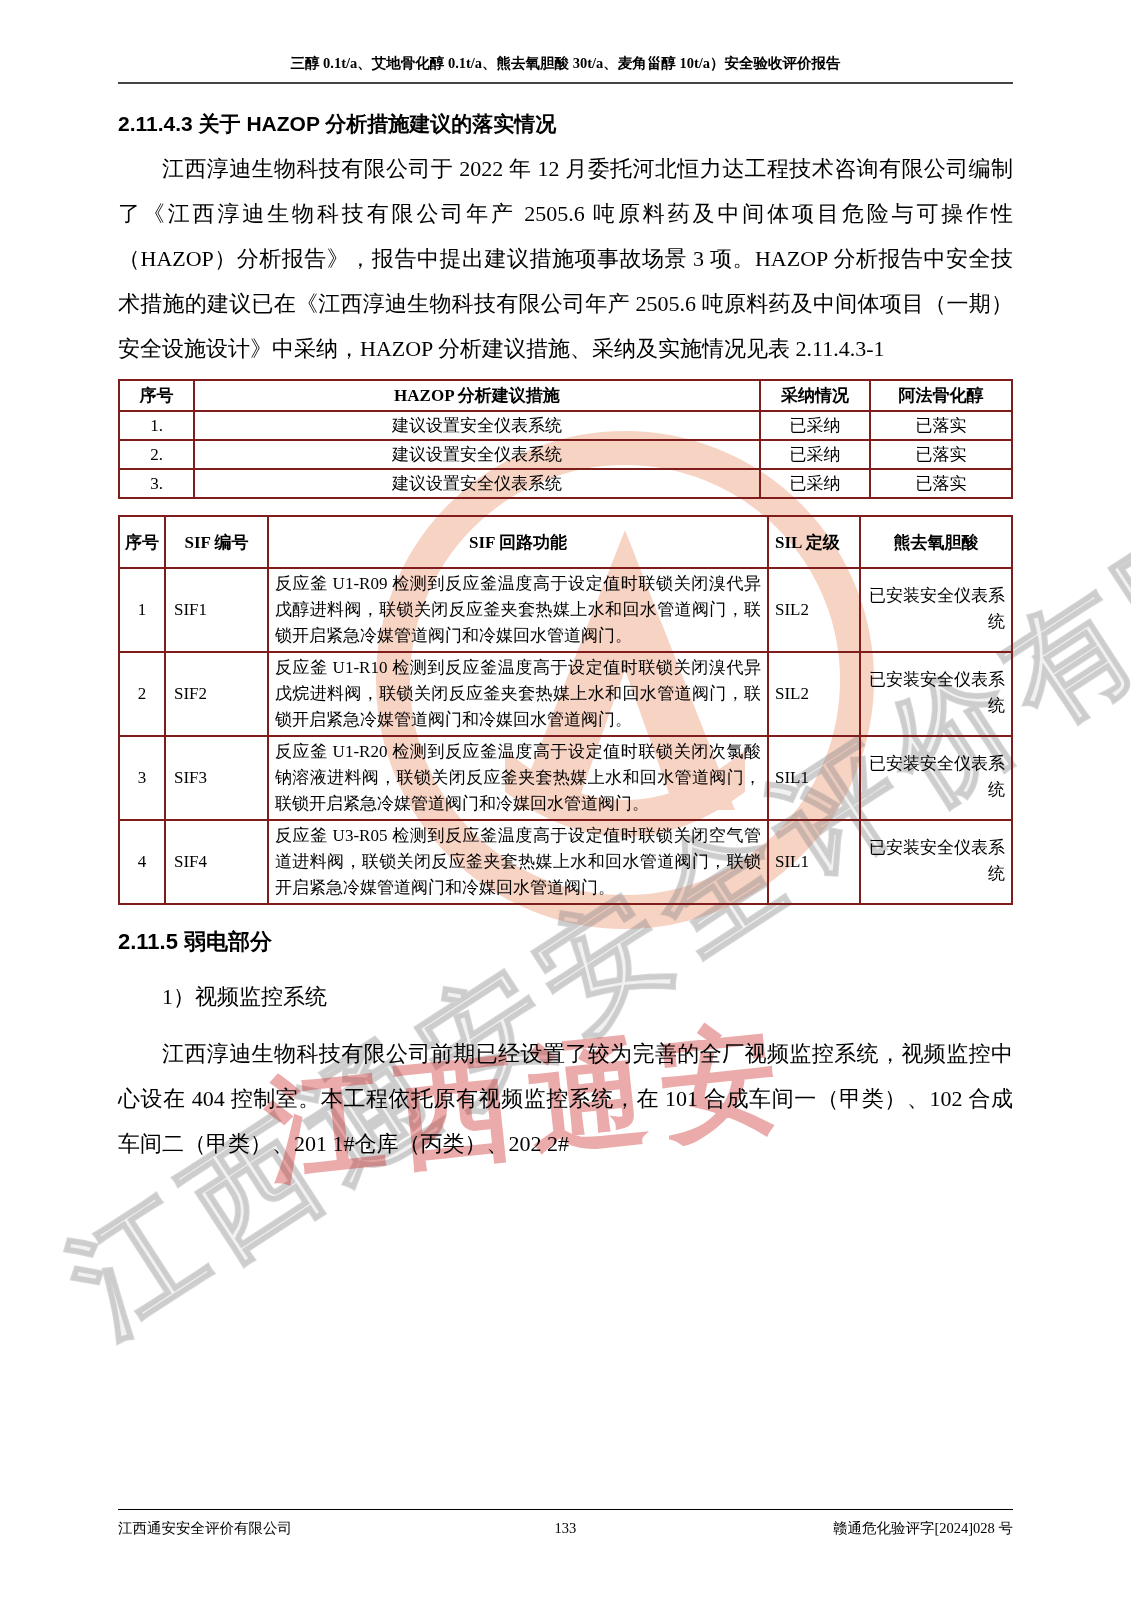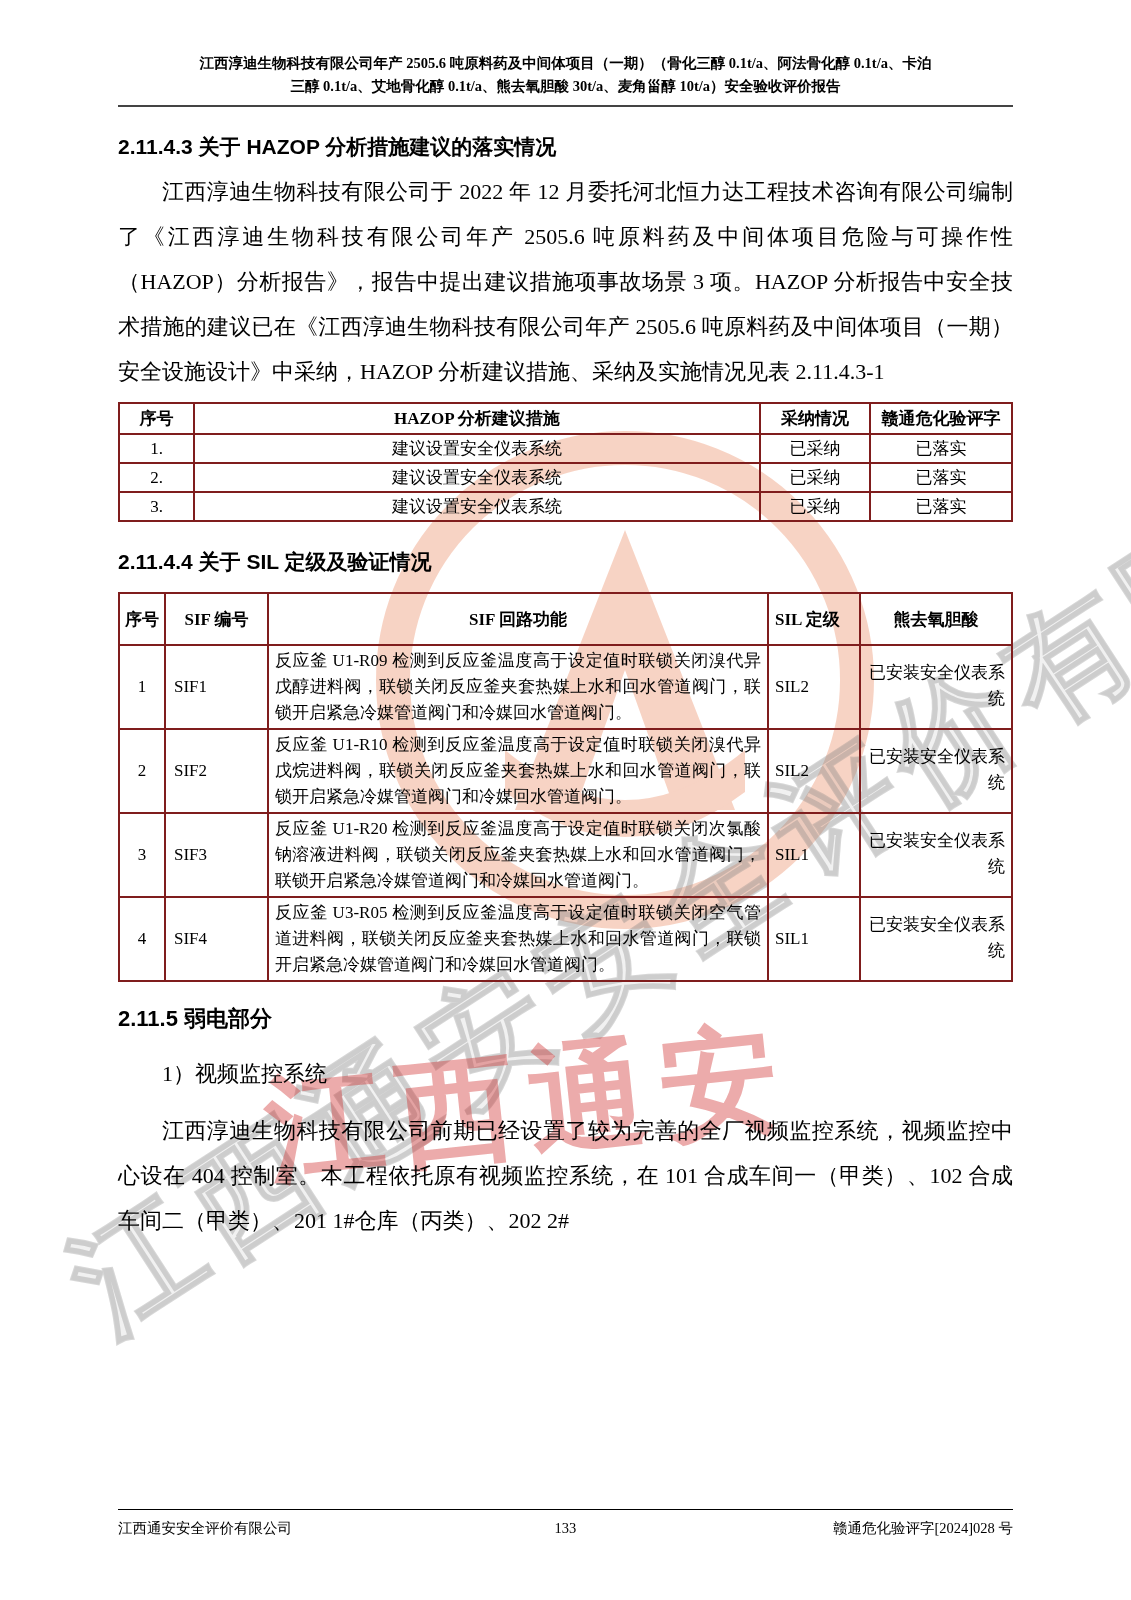--- a/index.html
+++ b/index.html
@@ -159,42 +159,41 @@
       <path d="M260 110 L150 390 L210 390 L260 250 L310 390 L370 390 Z" fill="#e8784a"></path>
       <path d="M140 330 Q260 430 380 330 L380 372 Q260 462 140 372 Z" fill="#e8784a"></path>
     </svg>
     <div class="wm-diagonal">江西通安安全评价有限公司</div>
     <div class="wm-red">江西通安</div>
   </div>
 
   <div class="content">
 
     <header class="doc-header">
-      <div>江西淳迪生物科技有限公司年产 2505.6 吨原料药及中间体项目（一期）（骨化三醇 0.1t/a、阿法骨化醇 0.1t/a、卡泊</div>
       <div>三醇 0.1t/a、艾地骨化醇 0.1t/a、熊去氧胆酸 30t/a、麦角甾醇 10t/a）安全验收评价报告</div>
     </header>
 
     <h2 class="h-section">2.11.4.3 关于 HAZOP 分析措施建议的落实情况</h2>
 
     <p class="para">江西淳迪生物科技有限公司于 2022 年 12 月委托河北恒力达工程技术咨询有限公司编制了《江西淳迪生物科技有限公司年产 2505.6 吨原料药及中间体项目危险与可操作性（HAZOP）分析报告》，报告中提出建议措施项事故场景 3 项。HAZOP 分析报告中安全技术措施的建议已在《江西淳迪生物科技有限公司年产 2505.6 吨原料药及中间体项目（一期）安全设施设计》中采纳，HAZOP 分析建议措施、采纳及实施情况见表 2.11.4.3-1</p>
 
 
     <table class="t1">
       <colgroup>
         <col style="width:75px">
           <col>
           <col style="width:110px">
           <col style="width:142px">
       </colgroup>
       <thead>
         <tr>
           <th>序号</th>
           <th>HAZOP 分析建议措施</th>
           <th>采纳情况</th>
-          <th>赣通危化验评字</th>
+          <th>阿法骨化醇</th>
         </tr>
       </thead>
       <tbody>
           <tr>
             <td>1.</td>
             <td>建议设置安全仪表系统</td>
             <td>已采纳</td>
             <td>已落实</td>
           </tr>
           <tr>
@@ -205,21 +204,20 @@
           </tr>
           <tr>
             <td>3.</td>
             <td>建议设置安全仪表系统</td>
             <td>已采纳</td>
             <td>已落实</td>
           </tr>
         </tbody>
     </table>
 
-    <h2 class="h-section">2.11.4.4 关于 SIL 定级及验证情况</h2>
 
     <table class="t2">
       <colgroup>
         <col style="width:46px">
           <col style="width:103px">
           <col>
           <col style="width:92px">
           <col style="width:152px">
       </colgroup>
       <thead>

